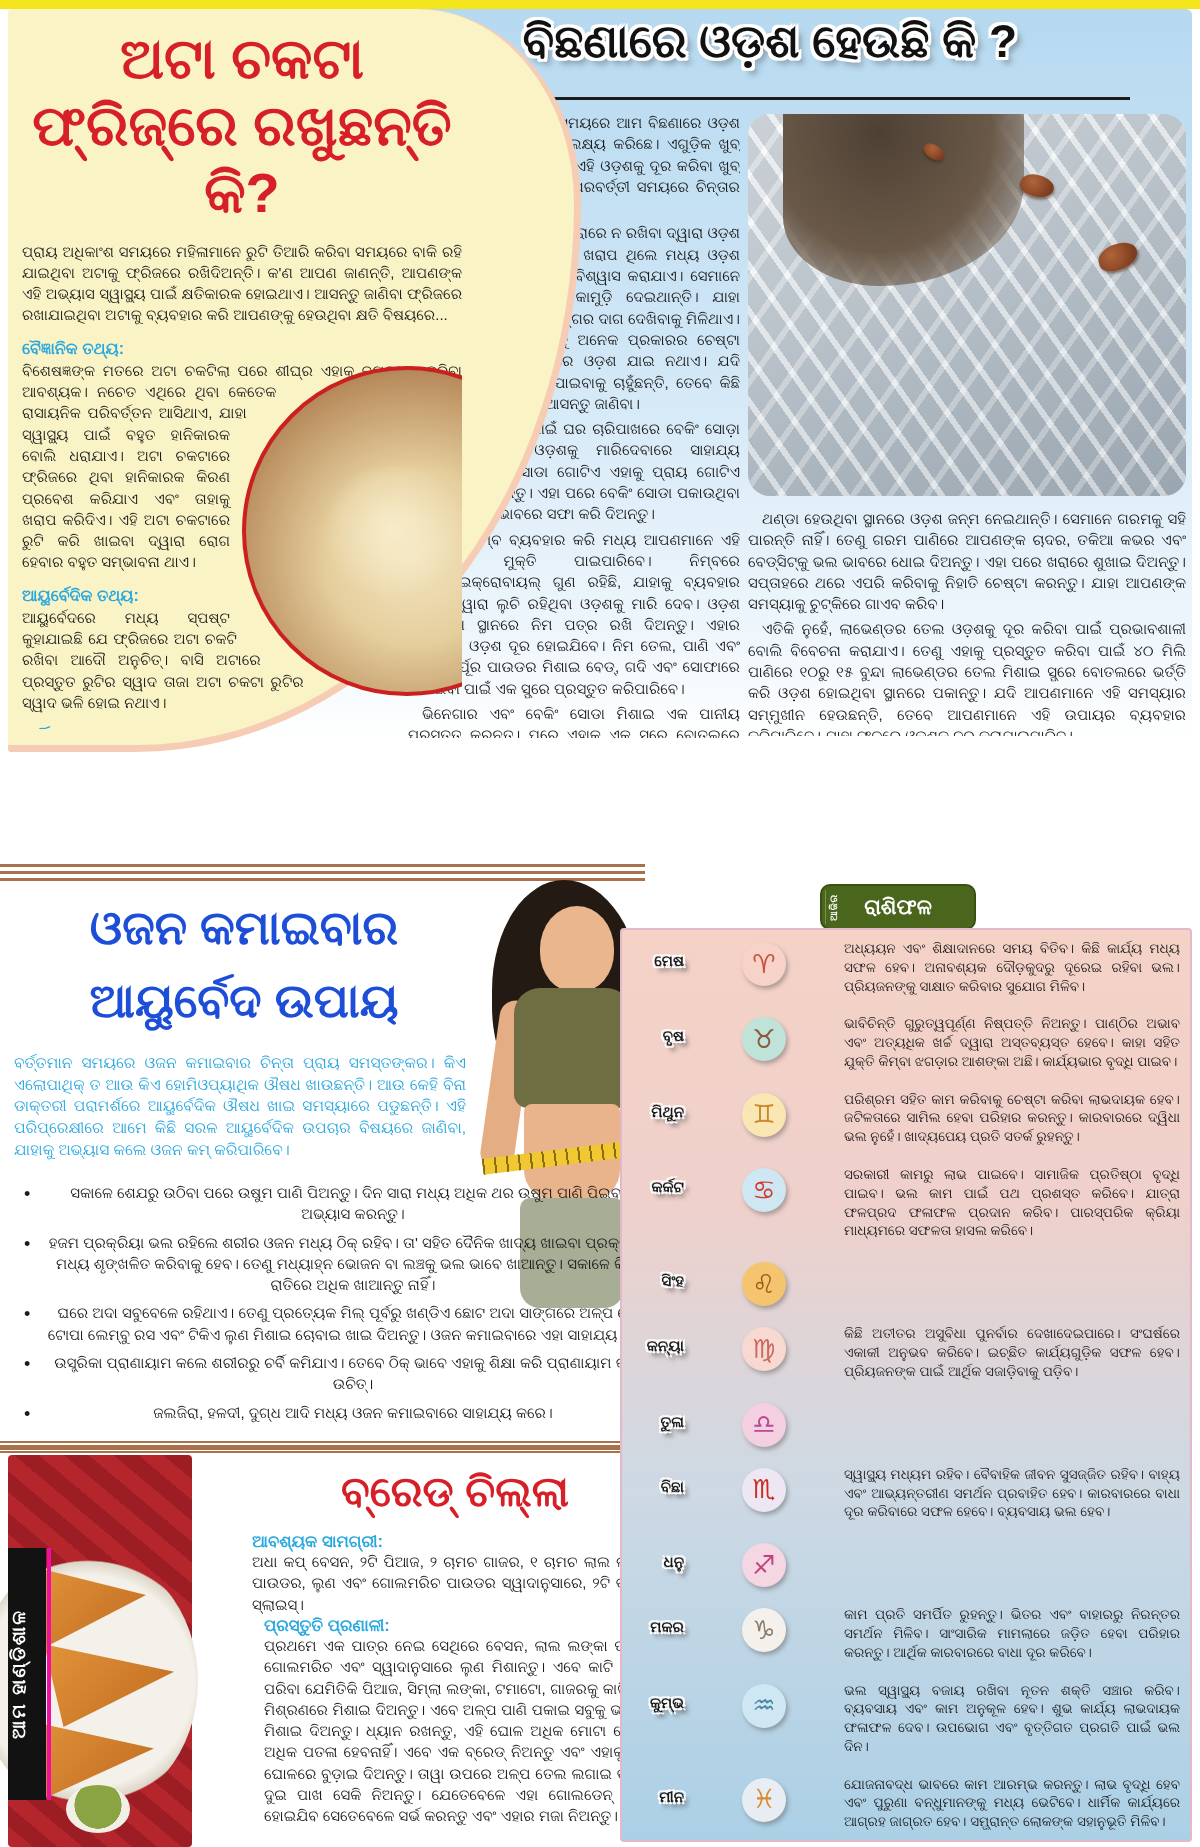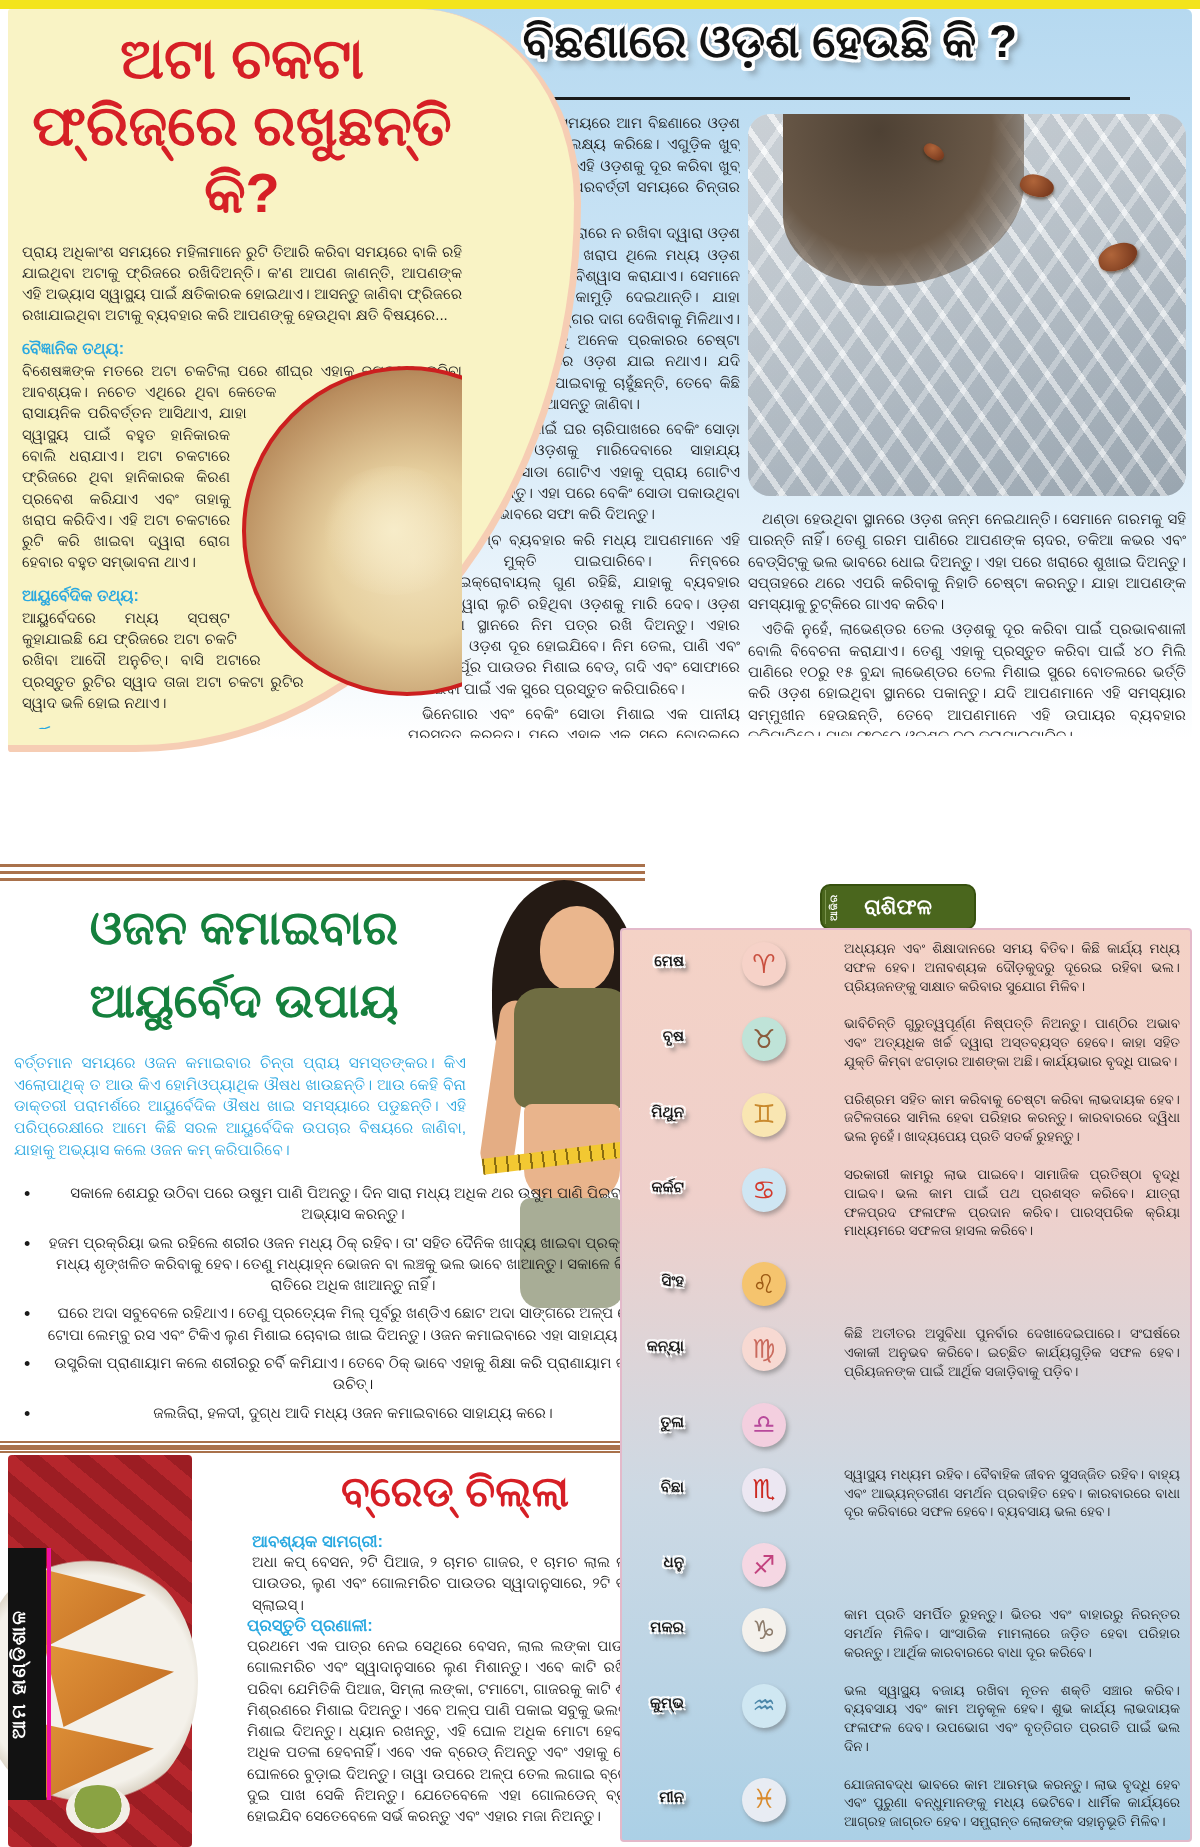--- a/index.html
+++ b/index.html
@@ -47,21 +47,21 @@
                   repeating-linear-gradient(-55deg,rgba(255,255,255,.35) 0 6px,rgba(140,150,160,.2) 6px 30px);}
   .bed-dark{position:absolute;left:8%;top:0;width:55%;height:45%;border-radius:0 0 60% 40%;
        background:radial-gradient(ellipse at 40% 10%,#4e4134 0%,#6a5948 55%,rgba(106,89,72,0) 100%);}
   .bug{position:absolute;border-radius:55% 45% 60% 40%;background:radial-gradient(circle at 35% 35%,#b0653a,#7c3c1f 75%);box-shadow:1px 2px 3px rgba(60,40,20,.6);}
 
   
   .divider{background:repeating-linear-gradient(180deg,#a9714b 0 3px,rgba(0,0,0,0) 3px 7px);height:17px;}
   .divider2{height:12px;background:linear-gradient(180deg,#a9714b 0 2px,#fff 2px 4px,#a9714b 4px 9px,#fff 9px 10px,#a9714b 10px 12px);}
 
   
-  .wt-title{left:14px;top:892px;width:460px;font-size:47px;line-height:1.55;font-weight:bold;color:#15803d;text-align:center;}
+  .wt-title{left:14px;top:892px;width:460px;font-size:47px;line-height:1.55;font-weight:bold;color:#1d4ed8;text-align:center;}
   .wt-intro{left:14px;top:1052px;width:452px;height:122px;color:#2ba7e0;font-size:15.5px;line-height:1.4;}
   .wt-bullets{left:14px;top:1182px;width:648px;height:258px;text-align:center;}
   .wt-bullets ul{margin:0;padding:0 0 0 8px;list-style:none;}
   .wt-bullets li{padding-left:22px;position:relative;margin-bottom:7px;font-size:15px;line-height:1.42;}
   .wt-bullets li:before{content:"•";position:absolute;left:2px;top:0;font-size:18px;}
   .woman{left:462px;top:880px;width:200px;height:428px;}
   .w-hair{position:absolute;left:30px;top:0;width:150px;height:230px;border-radius:48% 52% 40% 45%;background:#241a14;}
   .w-face{position:absolute;left:78px;top:26px;width:74px;height:86px;border-radius:50% 50% 46% 46%;background:#eab68d;}
   .w-top{position:absolute;left:52px;top:108px;width:118px;height:120px;border-radius:26px 26px 14px 14px;background:#6f6d42;}
   .w-torso{position:absolute;left:62px;top:224px;width:96px;height:96px;border-radius:8px 8px 30px 30px;background:#e9b48c;}
@@ -79,21 +79,21 @@
   .t1{left:18px;top:110px;width:120px;height:86px;clip-path:polygon(0 0,100% 35%,10% 100%);}
   .t2{left:36px;top:180px;width:130px;height:92px;clip-path:polygon(0 10%,100% 40%,15% 100%);}
   .t3{left:20px;top:252px;width:126px;height:92px;clip-path:polygon(0 15%,100% 45%,12% 100%);}
   .chutney{position:absolute;left:58px;top:330px;width:64px;height:48px;border-radius:50%;background:radial-gradient(circle at 50% 42%,#8aa343 0 55%,#f2efe6 56% 78%,rgba(0,0,0,0) 79%);}
   .vlabel{left:8px;top:1548px;width:38px;height:252px;background:#121212;color:#fff;
           writing-mode:vertical-rl;transform:rotate(180deg);text-align:center;font-size:19px;font-weight:bold;letter-spacing:2px;}
   .vline{left:47px;top:1548px;width:4px;height:252px;background:#ef0fa3;}
   .rc-title{left:250px;top:1468px;width:410px;font-size:42px;font-weight:bold;color:#d61f26;text-align:center;}
   .rc-h{color:#29a8e0;font-weight:bold;font-size:16.5px;}
   .rc-ing{left:252px;top:1532px;width:404px;height:84px;}
-  .rc-met{left:247px;top:1616px;width:404px;height:224px;}
+  .rc-met{left:264px;top:1616px;width:404px;height:224px;}
 
   
   .zo-head{left:820px;top:884px;width:152px;height:42px;background:#4a661d;border:2px solid #37510f;border-radius:10px;
            color:#fff;display:flex;align-items:center;justify-content:center;font-size:21px;font-weight:bold;}
   .zo-side{position:absolute;left:3px;top:4px;height:34px;width:16px;writing-mode:vertical-rl;transform:rotate(180deg);
            font-size:10px;letter-spacing:1px;border-right:1px solid #7a934d;display:flex;align-items:center;justify-content:center;}
   .zo-panel{left:620px;top:928px;width:572px;height:914px;border:2px solid #e3b9ca;border-radius:4px;box-sizing:border-box;
            background:linear-gradient(180deg,#f4d2c6 0%,#efd0cb 30%,#cdd9e4 62%,#abd0e6 100%);
            padding:10px 10px 6px 6px;display:flex;flex-direction:column;justify-content:space-between;overflow:hidden;}
   .zrow{display:flex;align-items:flex-start;margin-bottom:2px;gap:48px;}

